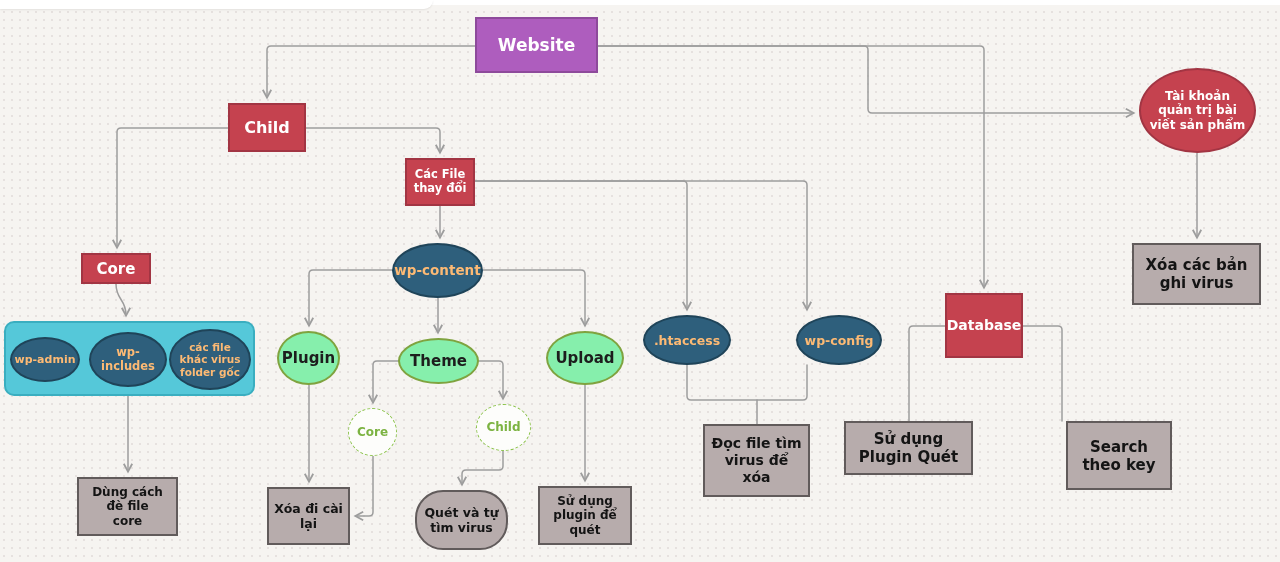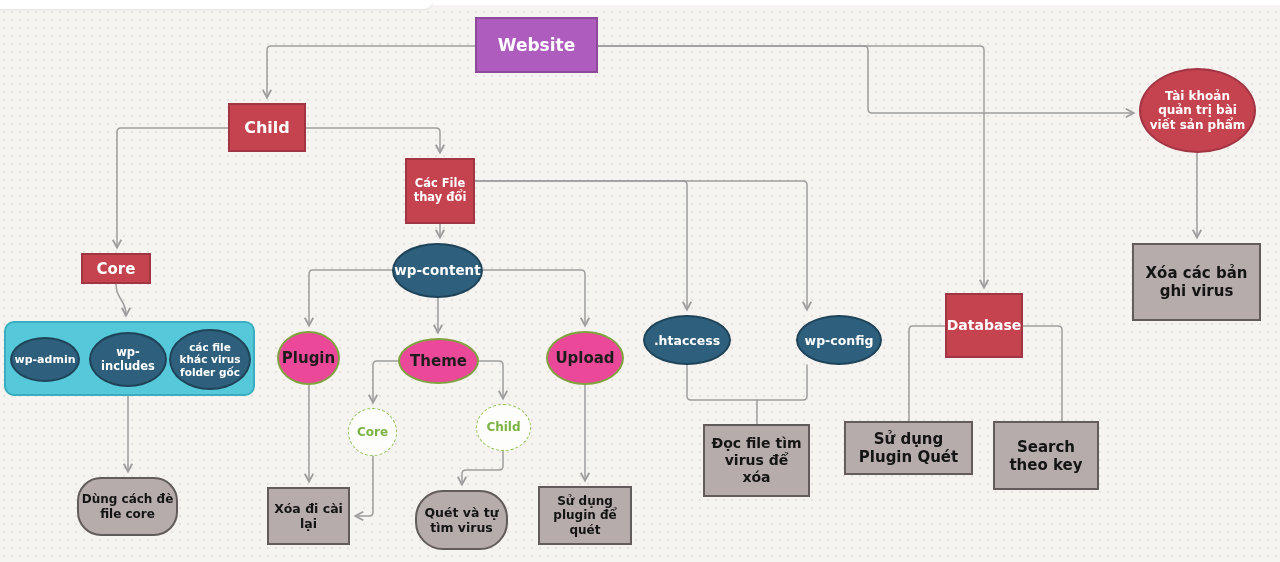--- a/index.html
+++ b/index.html
@@ -12,52 +12,52 @@
   }
   .edges{position:absolute;left:0;top:0;pointer-events:none;}
   .node{
     position:absolute;display:flex;align-items:center;justify-content:center;
     text-align:center;box-sizing:border-box;line-height:1.2;
   }
   .rect{border-style:solid;border-width:2px;}
   .ellipse{border-style:solid;border-width:2px;border-radius:50%;}
   .purple{background:#ae5dbe;border-color:#8d4a9b;color:#fff;font-weight:bold;}
   .red{background:#c5424f;border-color:#a23543;color:#fff;font-weight:bold;}
-  .navy{background:#2e5f7c;border-color:#1f4459;color:#ffffff;font-weight:600;}
-  .green{background:#ec4899;border-color:#7fa33f;color:#1d1d1d;font-weight:600;}
+  .navy{background:#2e5f7c;border-color:#1f4459;color:#fdba74;font-weight:600;}
+  .green{background:#86efac;border-color:#7fa33f;color:#1d1d1d;font-weight:600;}
   .outline-green{background:#fdfdfb;border:1.5px dashed #8bc34a;color:#7cb342;font-weight:bold;}
   .gray{background:#b7acac;border:2px solid #615b5b;color:#141414;font-weight:600;}
   .teal-group{position:absolute;background:#55c8d9;border:2px solid #3aaec0;border-radius:10px;box-sizing:border-box;}
 
   #n-website{left:475px;top:17px;width:123px;height:56px;font-size:17px;}
   #n-code{left:228px;top:103px;width:78px;height:49px;font-size:16px;}
-  #n-cacfile{left:405px;top:158px;width:70px;height:66px;font-size:11.5px;padding:2px;}
+  #n-cacfile{left:405px;top:158px;width:70px;height:48px;font-size:11.5px;padding:2px;}
   #n-corebox{left:81px;top:253px;width:70px;height:31px;font-size:15px;}
   #n-tealgroup{left:4px;top:321px;width:251px;height:75px;}
   #n-wpadmin{left:10px;top:337px;width:70px;height:45px;font-size:11px;}
   #n-wpincludes{left:89px;top:332px;width:78px;height:55px;font-size:11.5px;}
   #n-cacfilekhac{left:169px;top:329px;width:82px;height:61px;font-size:10.5px;line-height:1.15;padding:3px;}
   #n-wpcontent{left:392px;top:243px;width:91px;height:55px;font-size:13.5px;}
   #n-plugin{left:277px;top:331px;width:63px;height:54px;font-size:15px;}
   #n-theme{left:398px;top:338px;width:81px;height:46px;font-size:15px;text-align:center;}
   #n-upload{left:546px;top:331px;width:78px;height:54px;font-size:15px;}
   #n-coresmall{left:348px;top:408px;width:49px;height:48px;font-size:12px;}
   #n-child{left:476px;top:404px;width:55px;height:47px;font-size:12px;align-items:center;}
   #n-htaccess{left:643px;top:315px;width:88px;height:50px;font-size:12.5px;}
   #n-wpconfig{left:796px;top:315px;width:86px;height:50px;font-size:12.5px;}
   #n-database{left:945px;top:293px;width:78px;height:65px;font-size:14px;}
   #n-taikhoan{left:1139px;top:68px;width:117px;height:85px;font-size:12px;padding:6px;}
-  #n-xoabanghi{left:1132px;top:243px;width:129px;height:78px;font-size:15px;padding:4px;}
-  #n-dungcach{left:77px;top:477px;width:101px;height:59px;font-size:12px;padding:1px;border-radius:24px;}
+  #n-xoabanghi{left:1132px;top:243px;width:129px;height:62px;font-size:15px;padding:4px;}
+  #n-dungcach{left:77px;top:477px;width:101px;height:59px;font-size:12px;padding:11px;}
   #n-xoadicailai{left:267px;top:487px;width:83px;height:58px;font-size:12.5px;padding:3px;}
   #n-quetvatutim{left:415px;top:490px;width:93px;height:60px;font-size:12.5px;padding:6px;border-radius:28px;}
   #n-sudungde{left:538px;top:486px;width:94px;height:59px;font-size:12px;padding:1px;}
   #n-docfile{left:703px;top:424px;width:107px;height:73px;font-size:14px;padding:4px;}
   #n-sudungquet{left:844px;top:421px;width:129px;height:54px;font-size:15px;padding:4px;}
-  #n-searchkey{left:993px;top:421px;width:106px;height:69px;font-size:15px;padding:4px;}
+  #n-searchkey{left:1066px;top:421px;width:106px;height:69px;font-size:15px;padding:4px;}
 
   .top-strip{position:absolute;left:0;top:0;width:1280px;height:5px;background:#ffffff;}
   .top-panel{position:absolute;left:0;top:0;width:433px;height:9px;background:#ffffff;
     border-bottom-right-radius:10px;box-shadow:0 1px 2px rgba(0,0,0,0.08);}
 </style>
 </head>
 <body>
 
 <div class="top-strip"></div>
 <div class="top-panel"></div>

